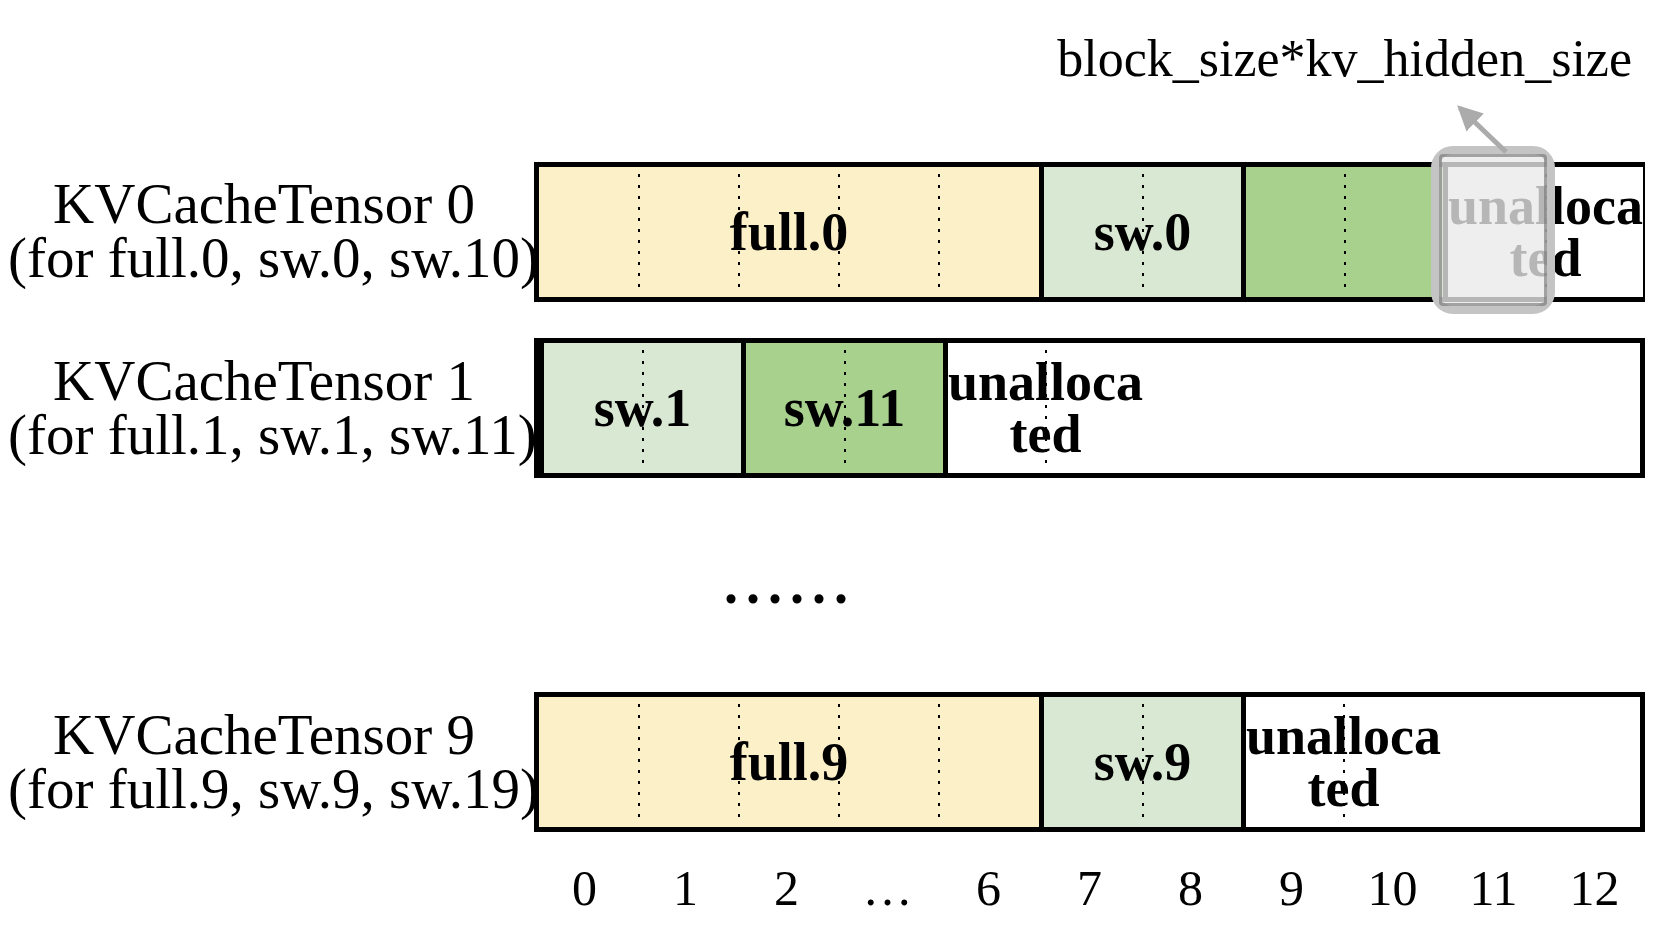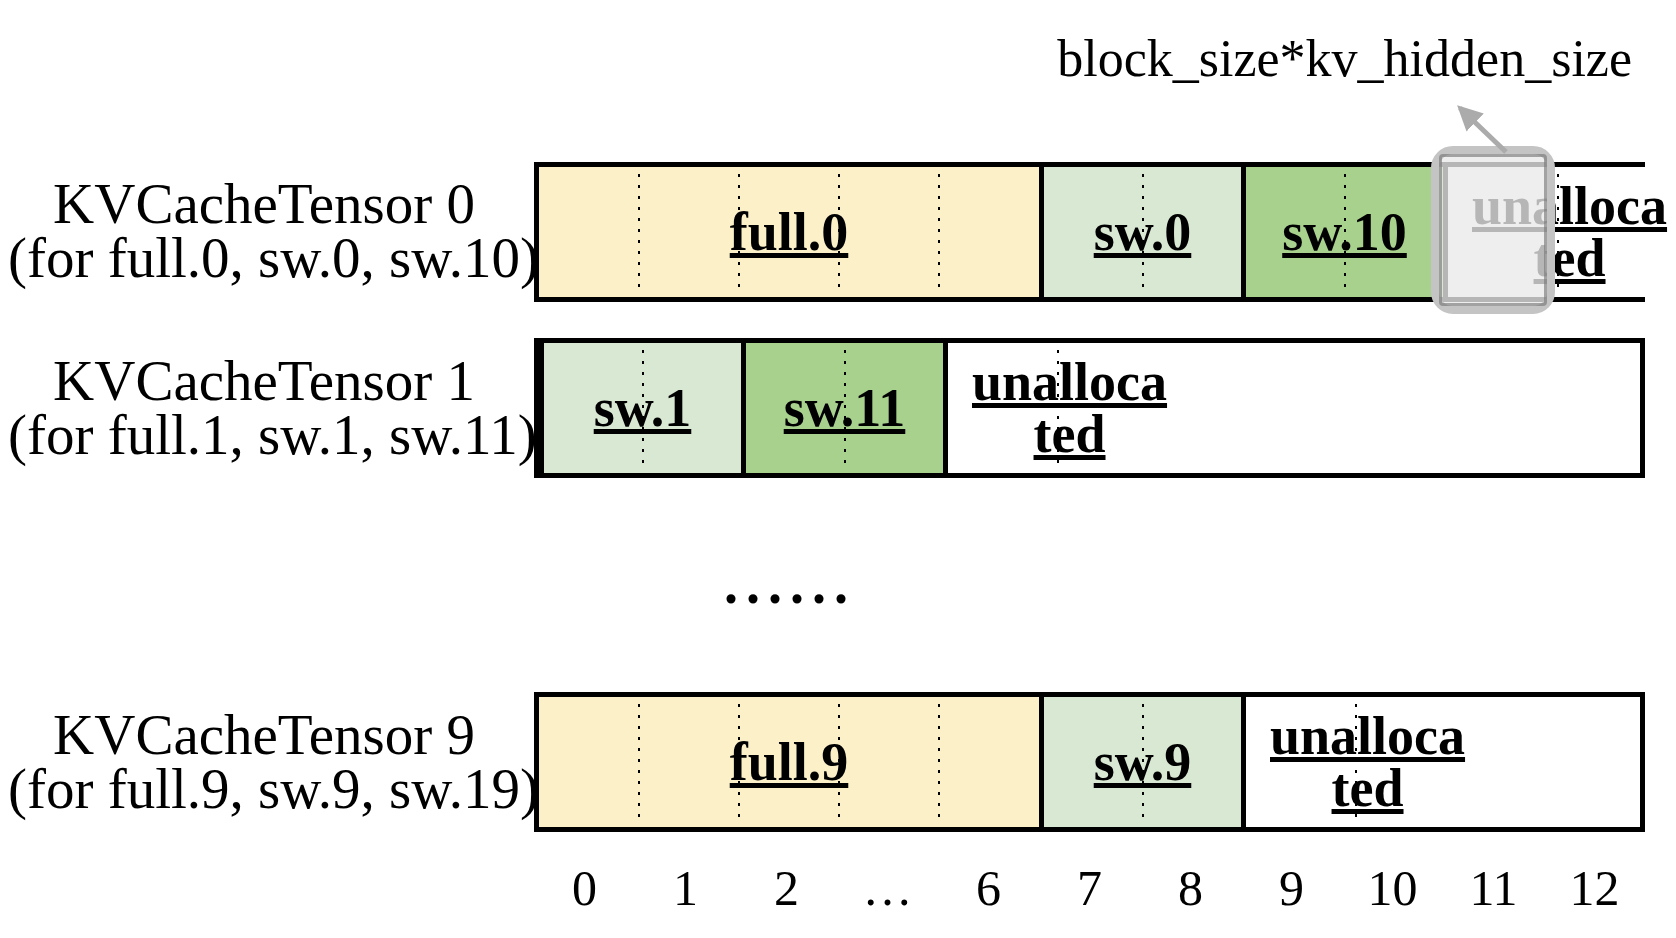--- a/index.html
+++ b/index.html
@@ -53,37 +53,36 @@
     background: var(--unallocated-fill, #ffffff);
     display: flex;
     z-index: 1;
   }
   .seg {
     position: relative;
     box-sizing: border-box;
     display: flex;
     align-items: center;
     justify-content: center;
-    text-decoration: underline;
   }
   .seg-full   { flex: 0 0 500px; background: var(--full-fill, #FCF0C8); }
   .seg-sw1    { flex: 0 0 202px; background: var(--sw-first-fill, #D9E8D3); border-left: 5px solid var(--bar-border, #000); }
   .seg-sw2    { flex: 0 0 202px; background: var(--sw-second-fill, #A9D18E); border-left: 5px solid var(--bar-border, #000); }
   .seg-unalloc{ flex: 0 0 197px; background: var(--unallocated-fill, #ffffff); border-left: 5px solid var(--bar-border, #000); }
 
   .seg-label {
     position: relative;
     z-index: 1;
     font-weight: bold;
     font-size: 54px;
     line-height: 52px;
     text-align: center;
     white-space: nowrap;
   }
-  .seg-label.two-line { white-space: normal; padding-left: 24px; }
+  .seg-label.two-line { white-space: normal; }
 
   .divider {
     position: absolute;
     top: 7px;
     bottom: 7px;
     width: 2px;
     background-image: repeating-linear-gradient(180deg,
       var(--bar-border, #141414) 0 3px, transparent 3px 11px);
     z-index: 0;
   }
@@ -172,21 +171,20 @@
       <i class="divider d60"></i>
       <i class="divider d80"></i>
       <span class="seg-label">full.0</span>
     </div>
     <div class="seg seg-sw1">
       <i class="divider d50"></i>
       <span class="seg-label">sw.0</span>
     </div>
     <div class="seg seg-sw2">
       <i class="divider d50"></i>
-      <span class="seg-label">sw.10</span>
     </div>
     <div class="seg seg-unalloc">
       <i class="divider d50"></i>
       <span class="seg-label two-line">
         <span>unalloca</span><br>
         <span>ted</span>
       </span>
     </div>
   </div>
   <div class="highlight"></div>

